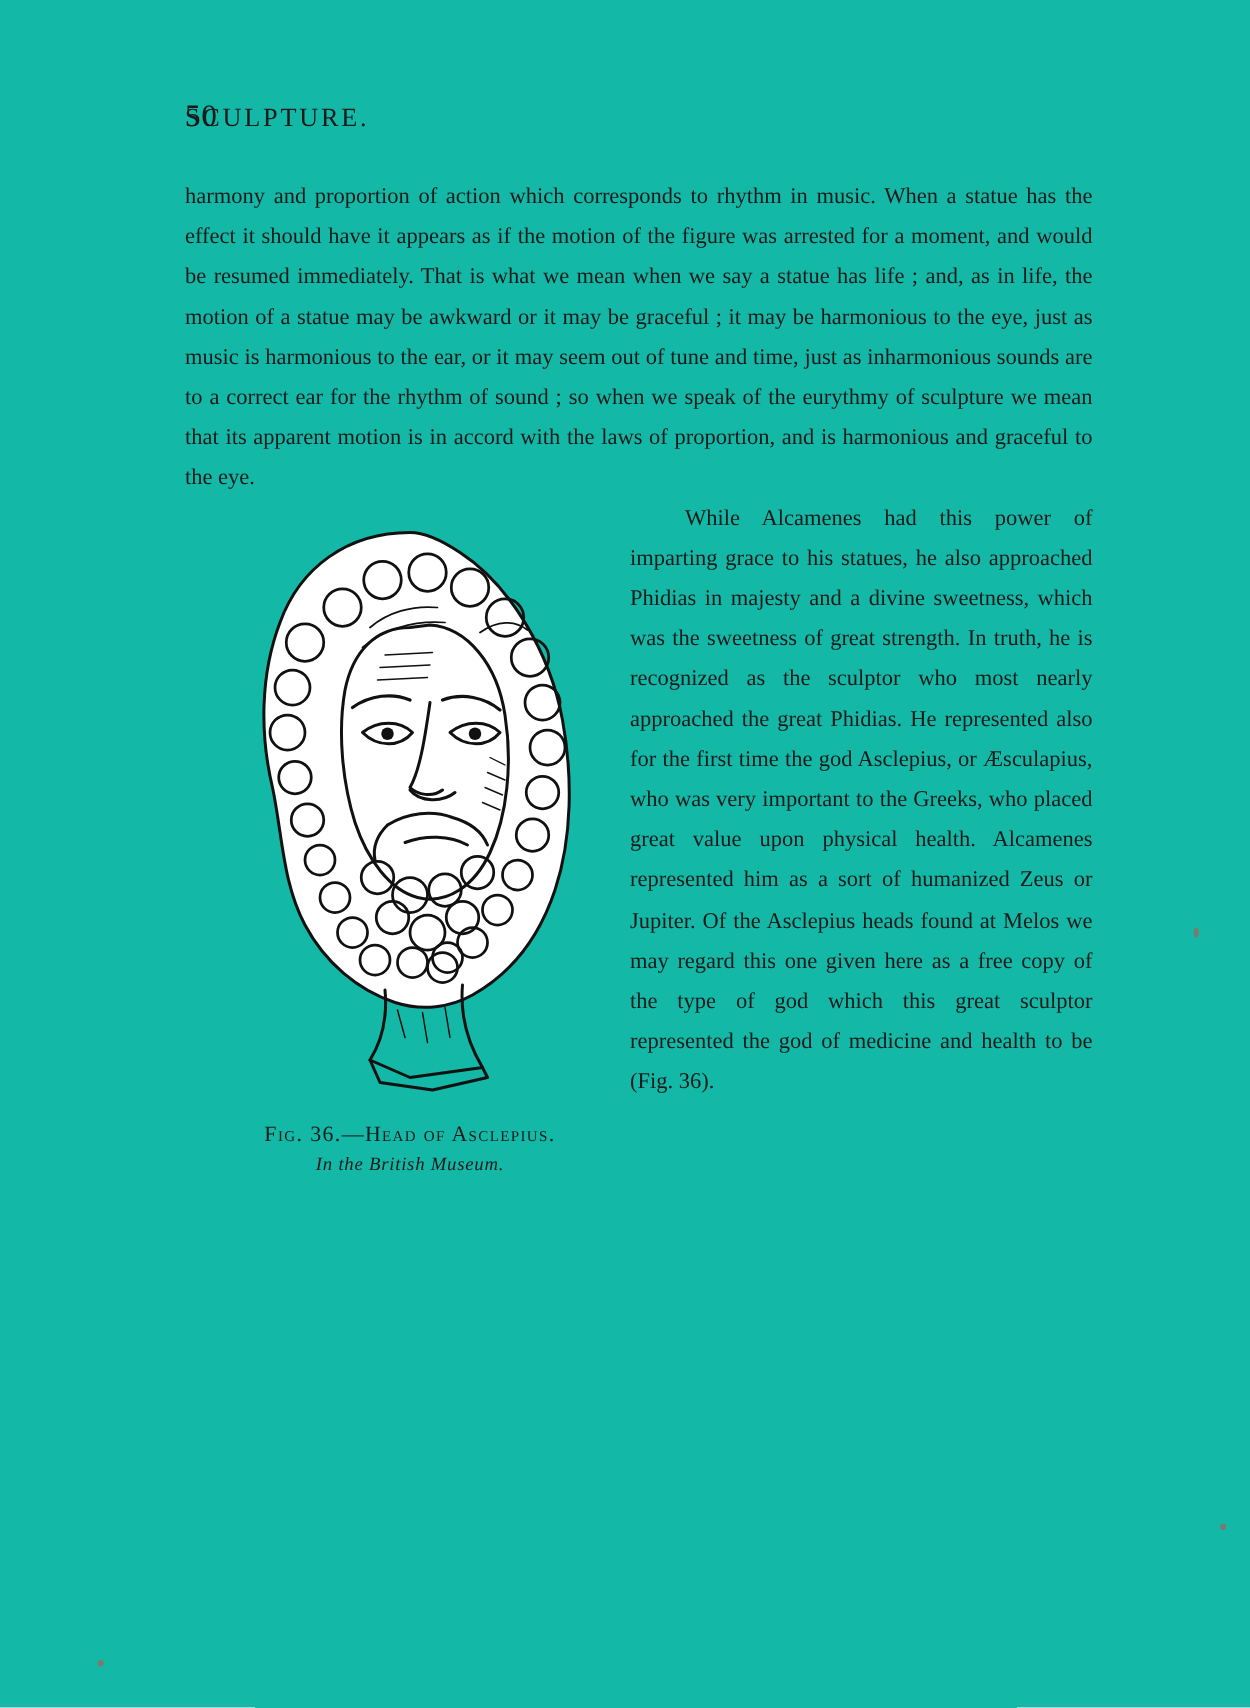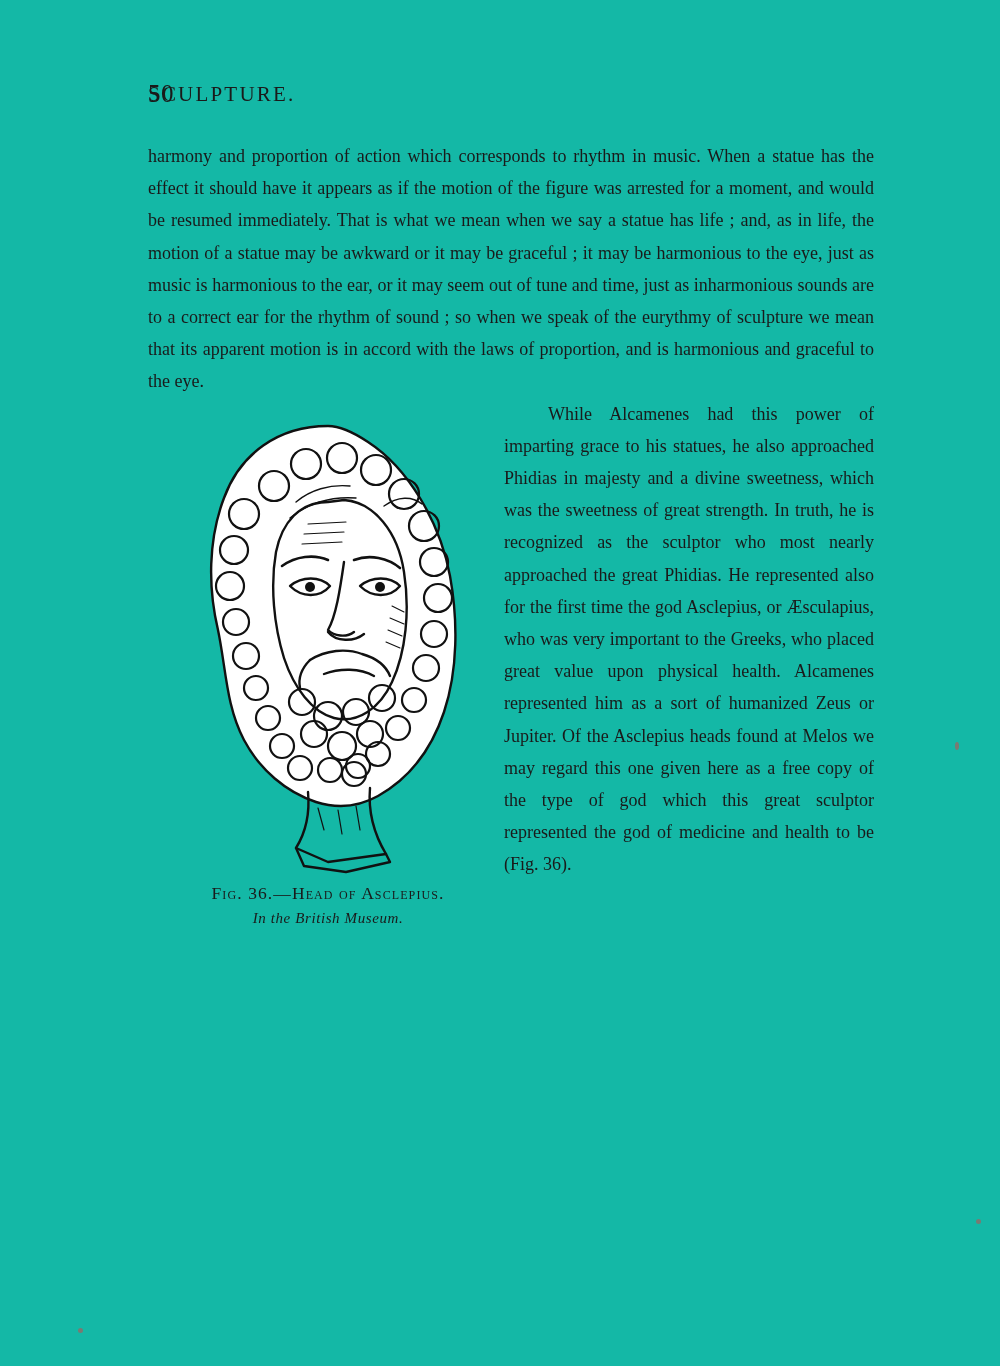--- a/index.html
+++ b/index.html
@@ -67,21 +67,21 @@
   .cut {
     width: 300px;
     height: 470px;
     margin: 0 auto;
     display: block;
   }
   .caption {
     text-align: center;
     font-size: 17.5px;
     letter-spacing: 1.1px;
-    margin-top: 2px;
+    margin-top: 16px;
     line-height: 23px;
   }
   .caption .cap-line1 {
     display: block;
     font-variant: small-caps;
   }
   .caption .cap-line2 {
     display: block;
     font-style: italic;
     font-size: 15px;

